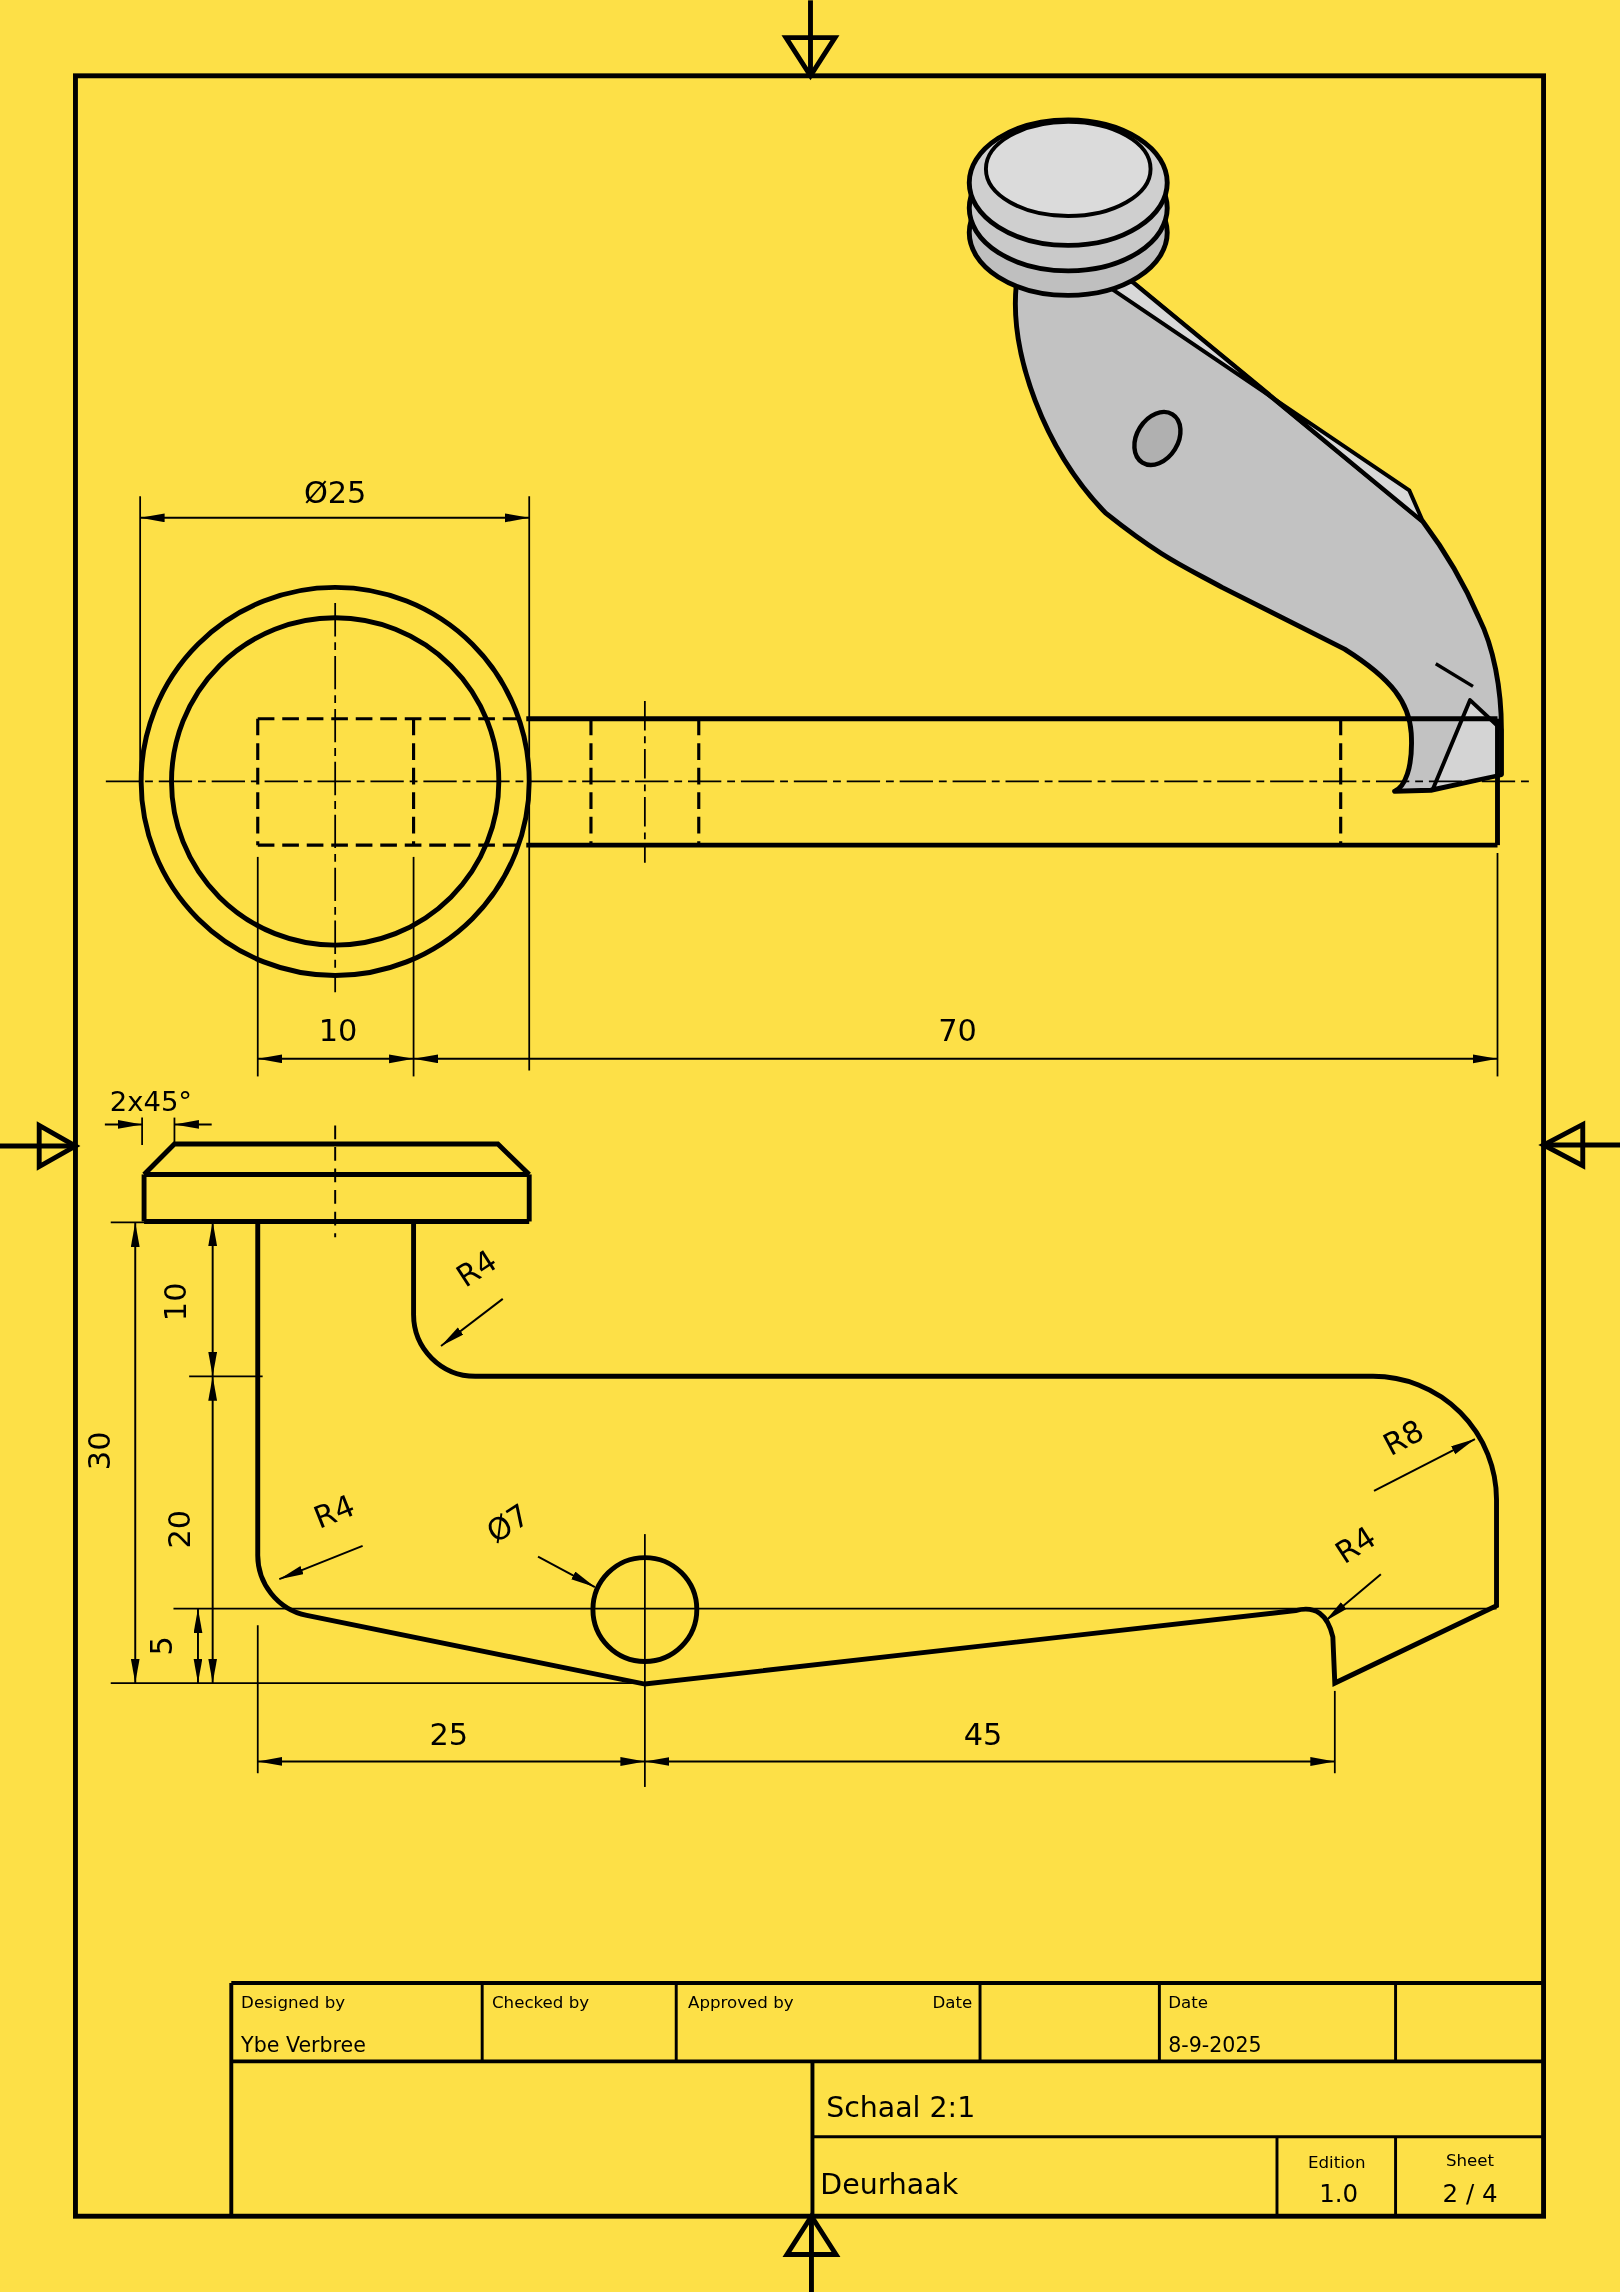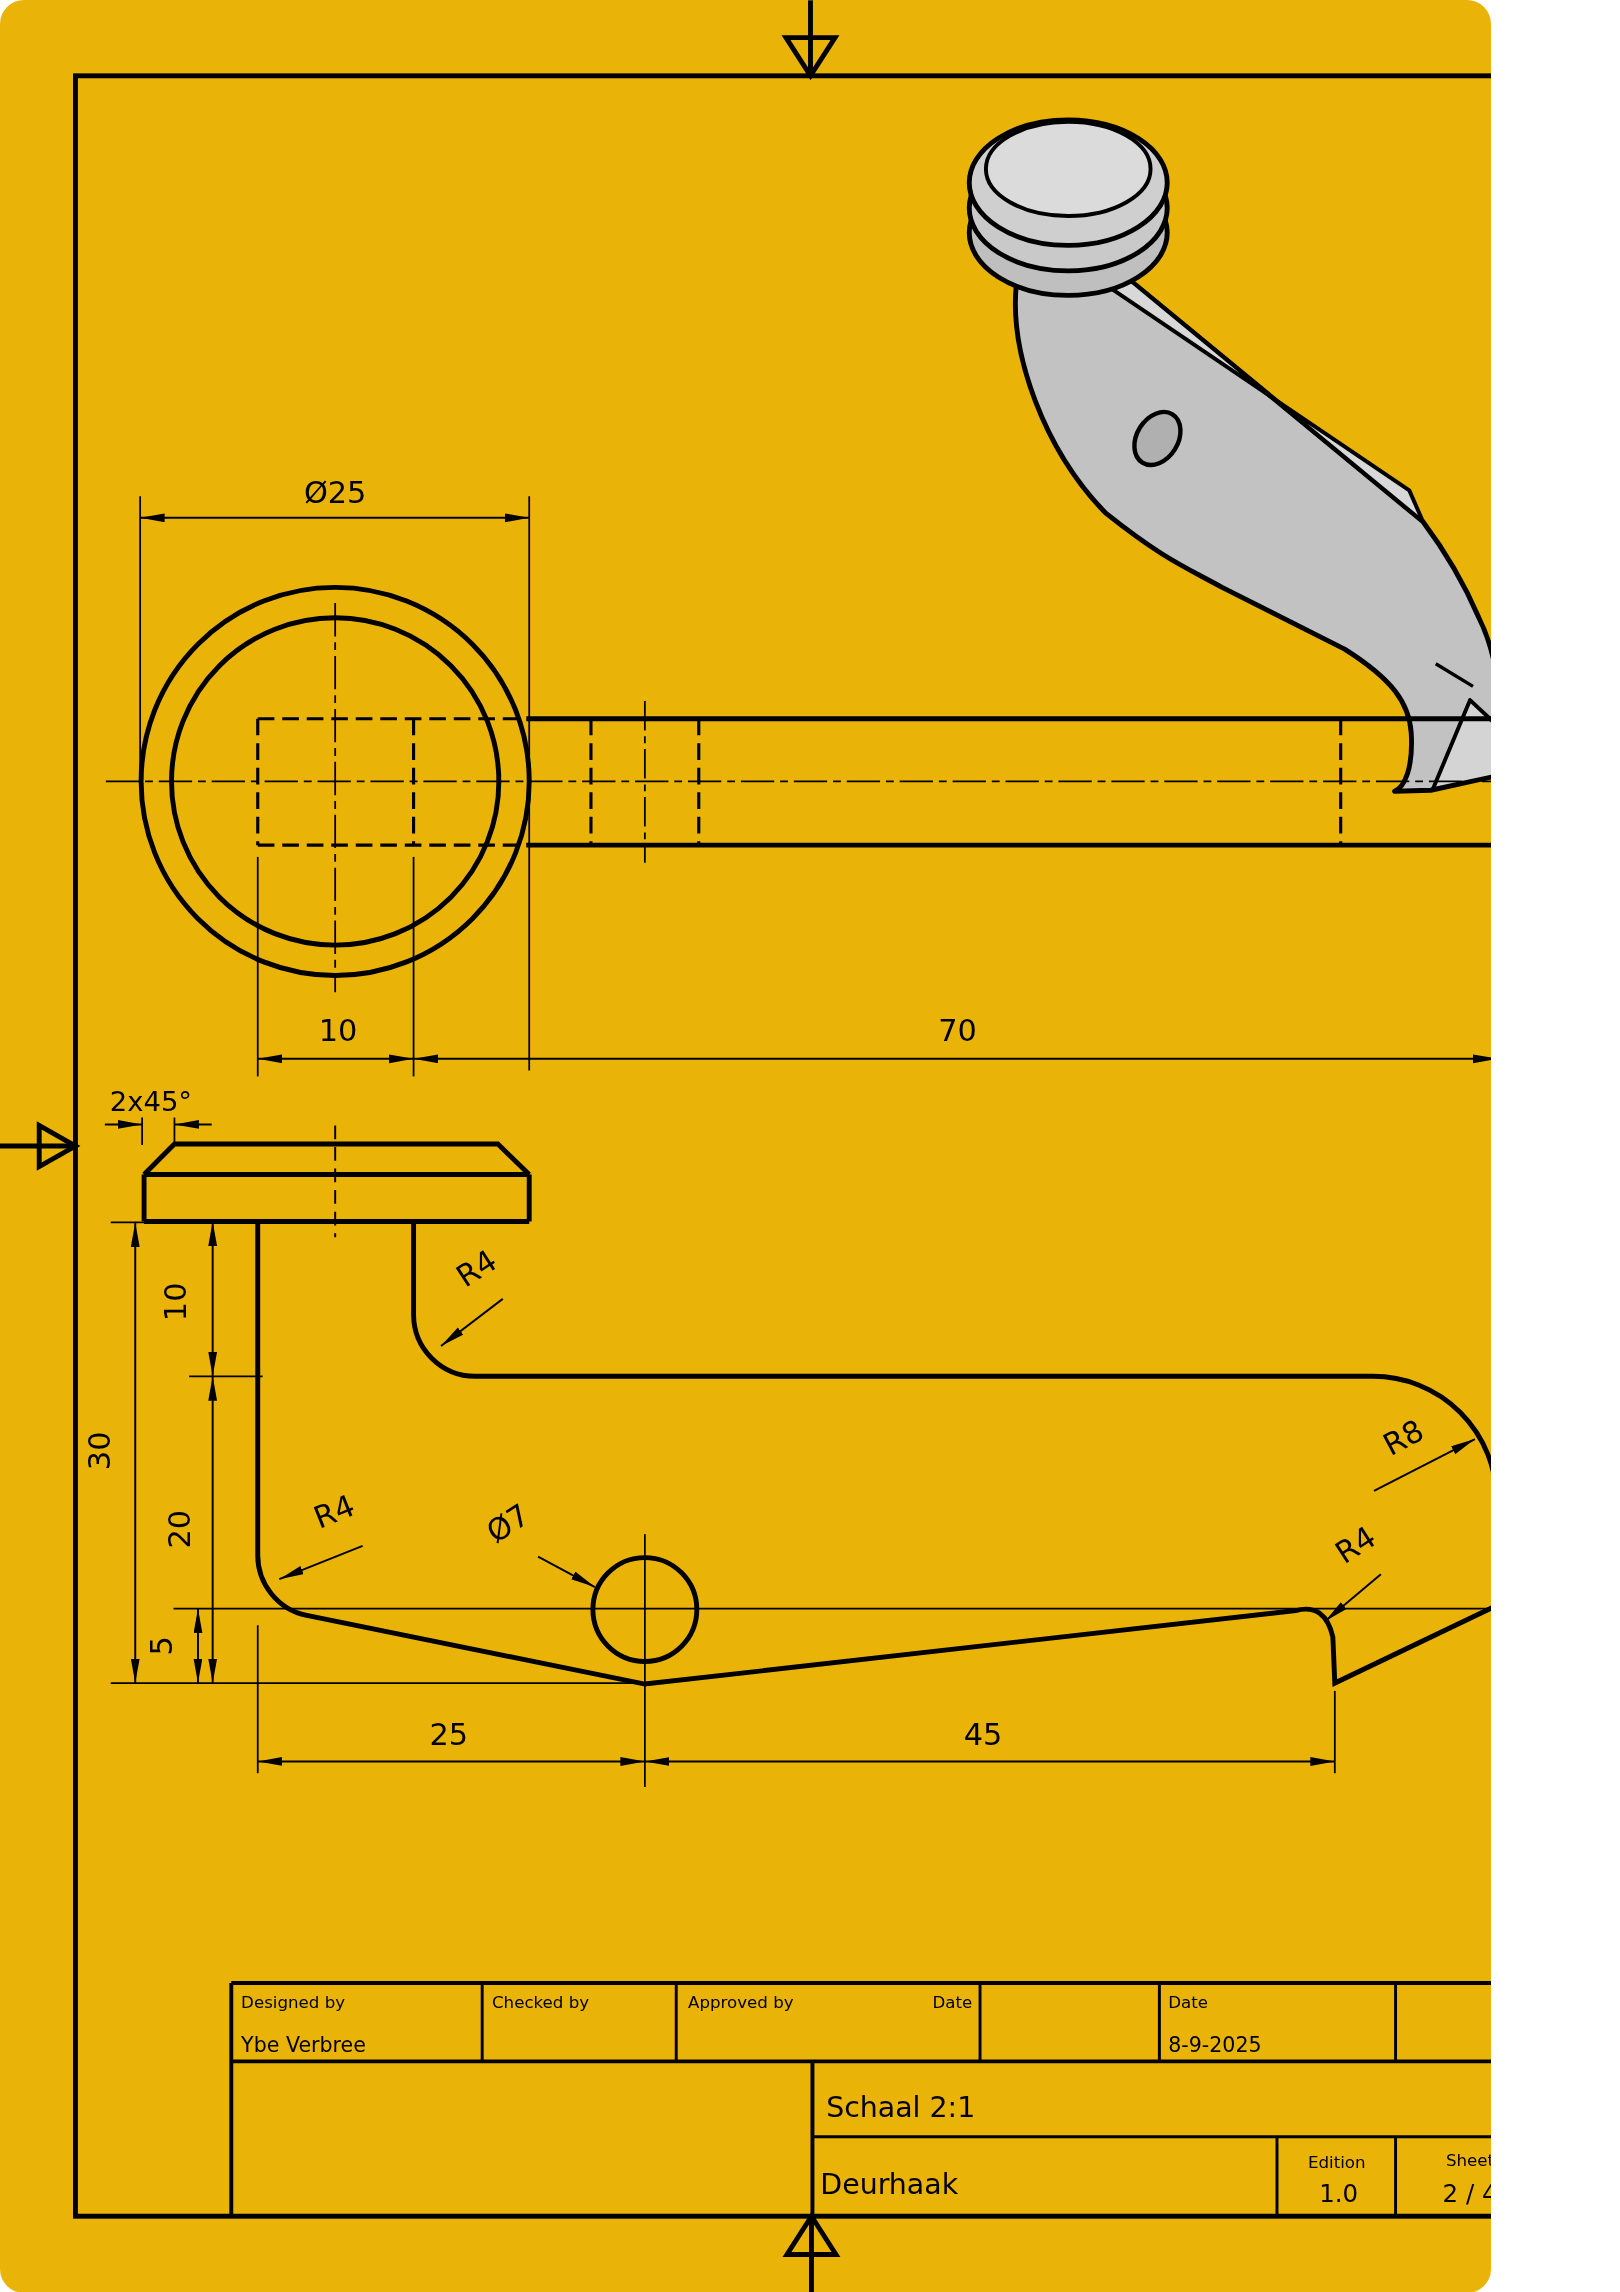--- a/index.html
+++ b/index.html
@@ -1,16 +1,16 @@
 <!DOCTYPE html>
 <html><head>
 <meta charset="utf-8">
 <style>
   html,body{margin:0;padding:0;background:#fff;}
-  .page{position:relative;width:1491px;height:2293px;background:#eab308;overflow:hidden;border-radius:24px;}
+  .page{position:relative;width:1620px;height:2293px;background:#fde047;overflow:hidden;}
   svg{position:absolute;left:0;top:0;}
   text{font-family:"DejaVu Sans","Liberation Sans",sans-serif;fill:#000;}
   .dimtxt{font-size:31px;}
   .dimtxt-sm{font-size:28px;}
   .tb-label{font-size:17px;}
   .tb-value{font-size:21px;}
   .tb-big{font-size:29px;}
   .tb-mid{font-size:25px;}
 </style>
 </head>

